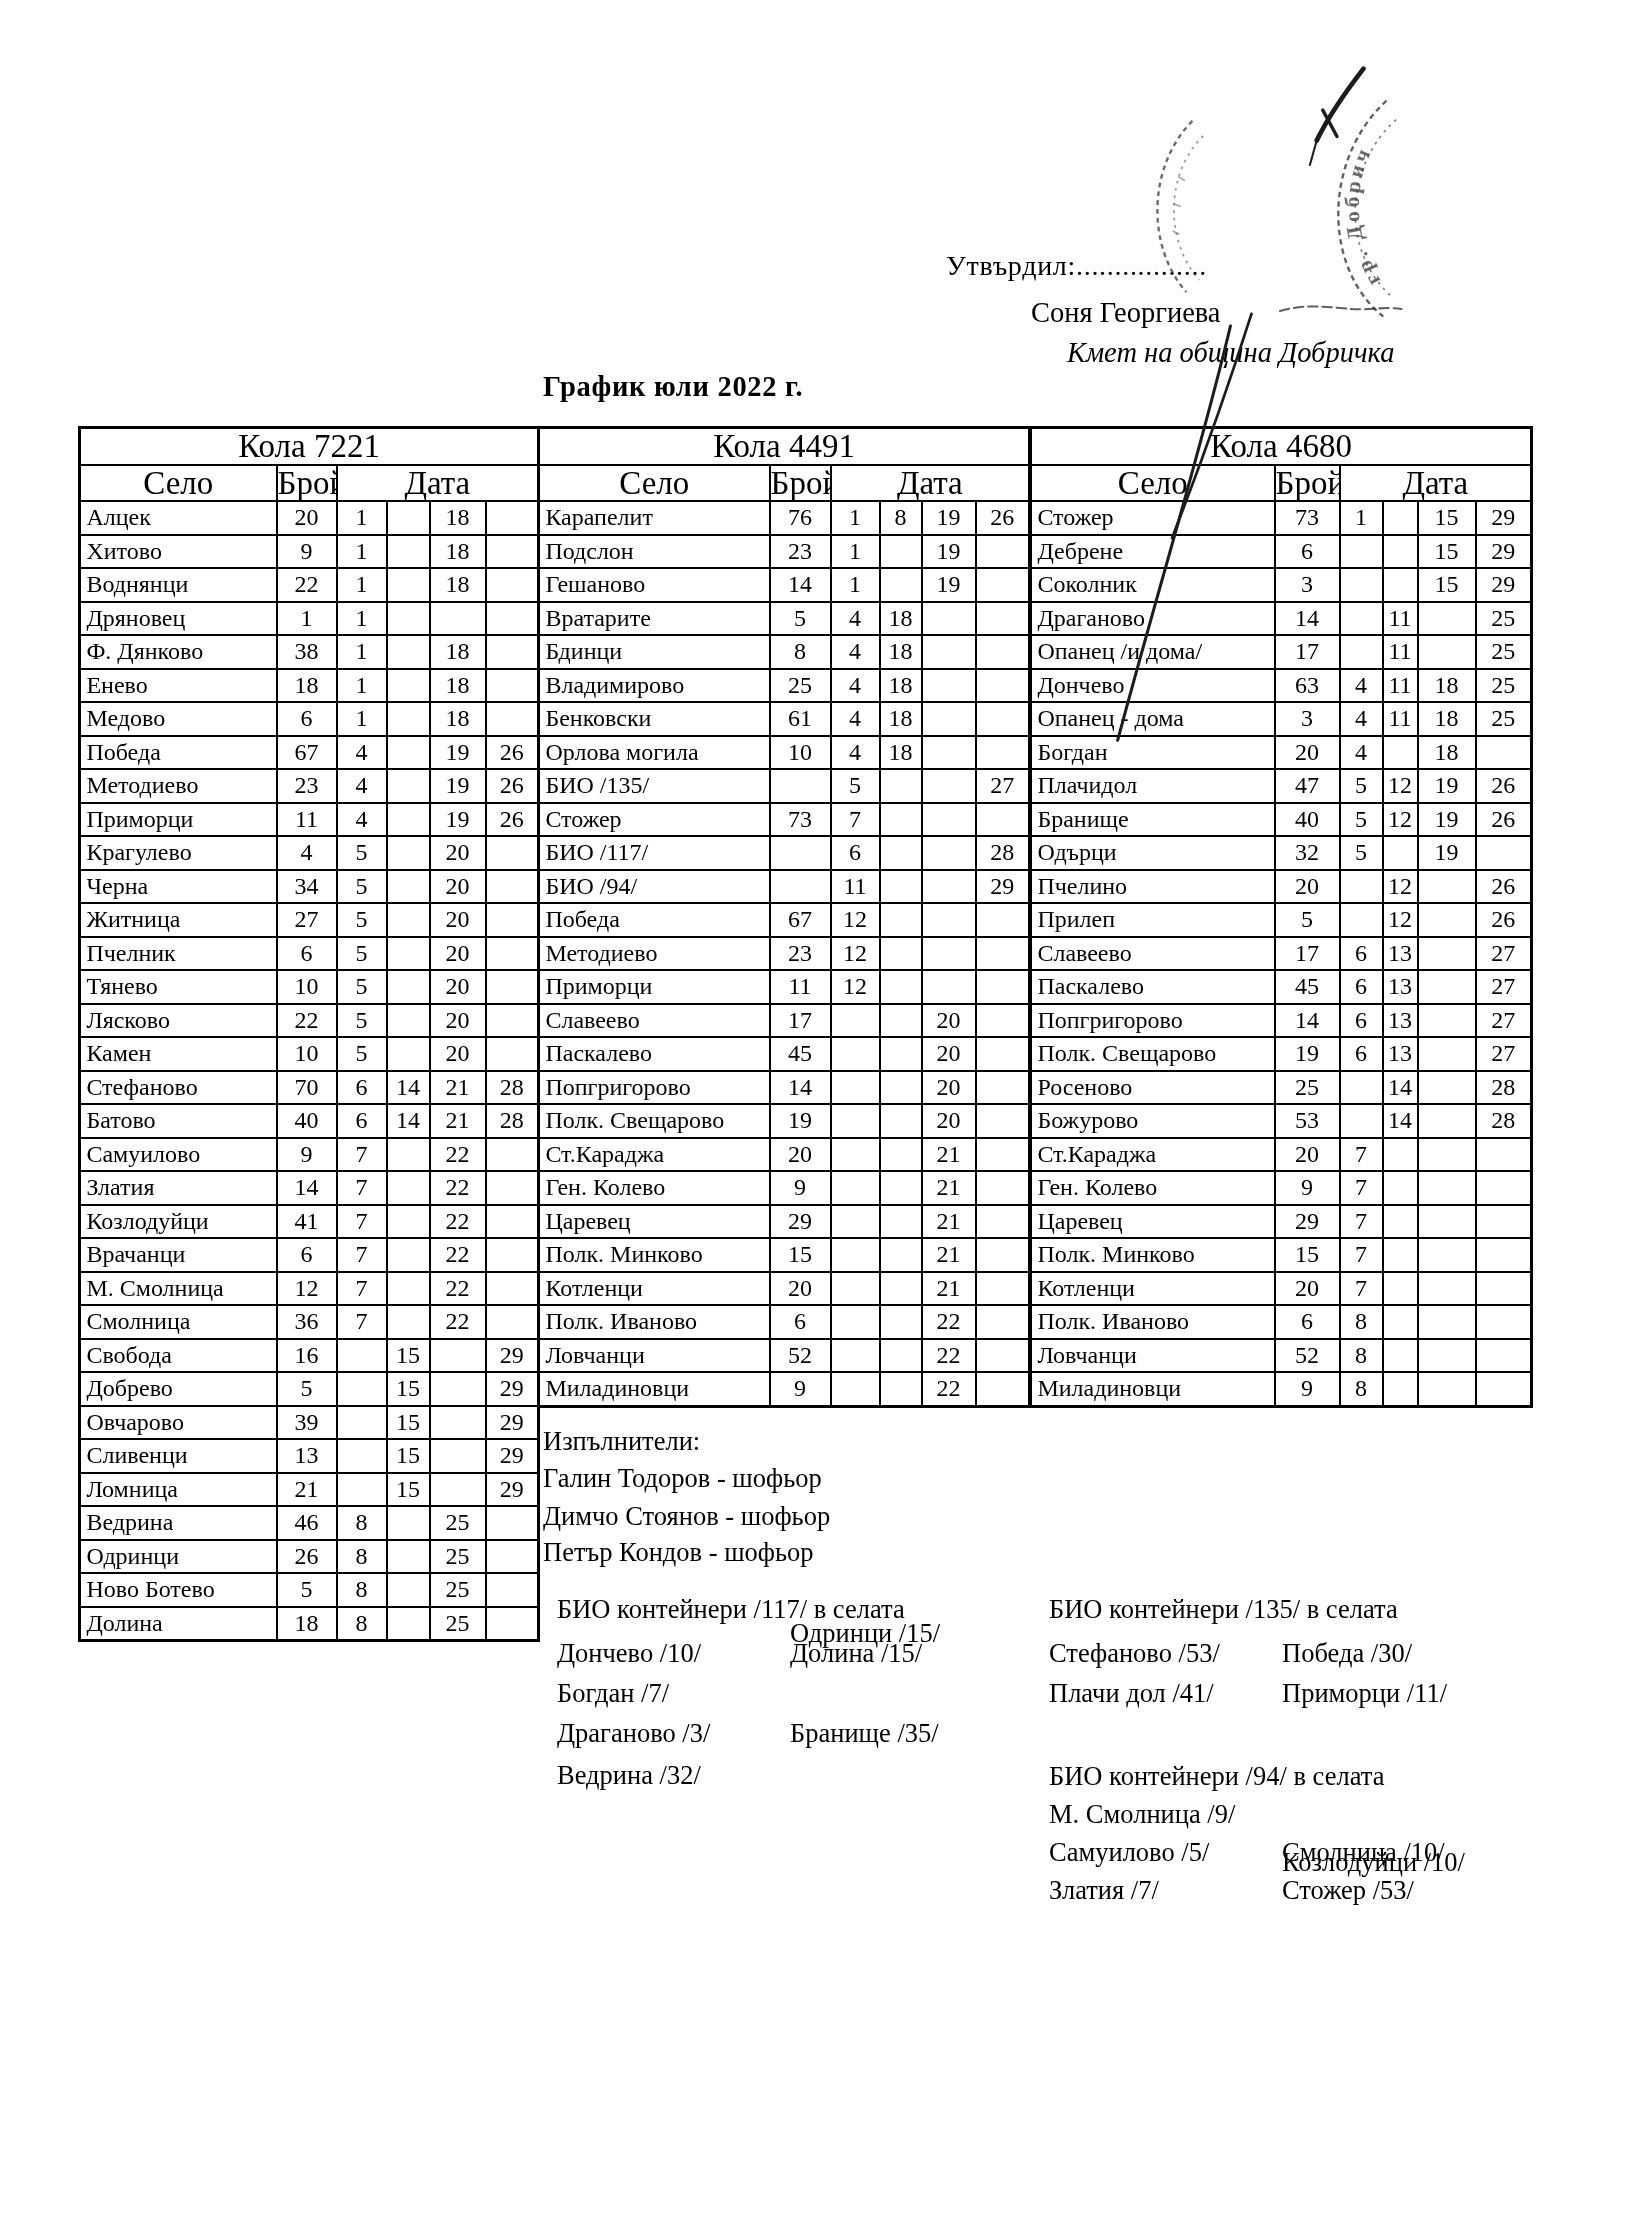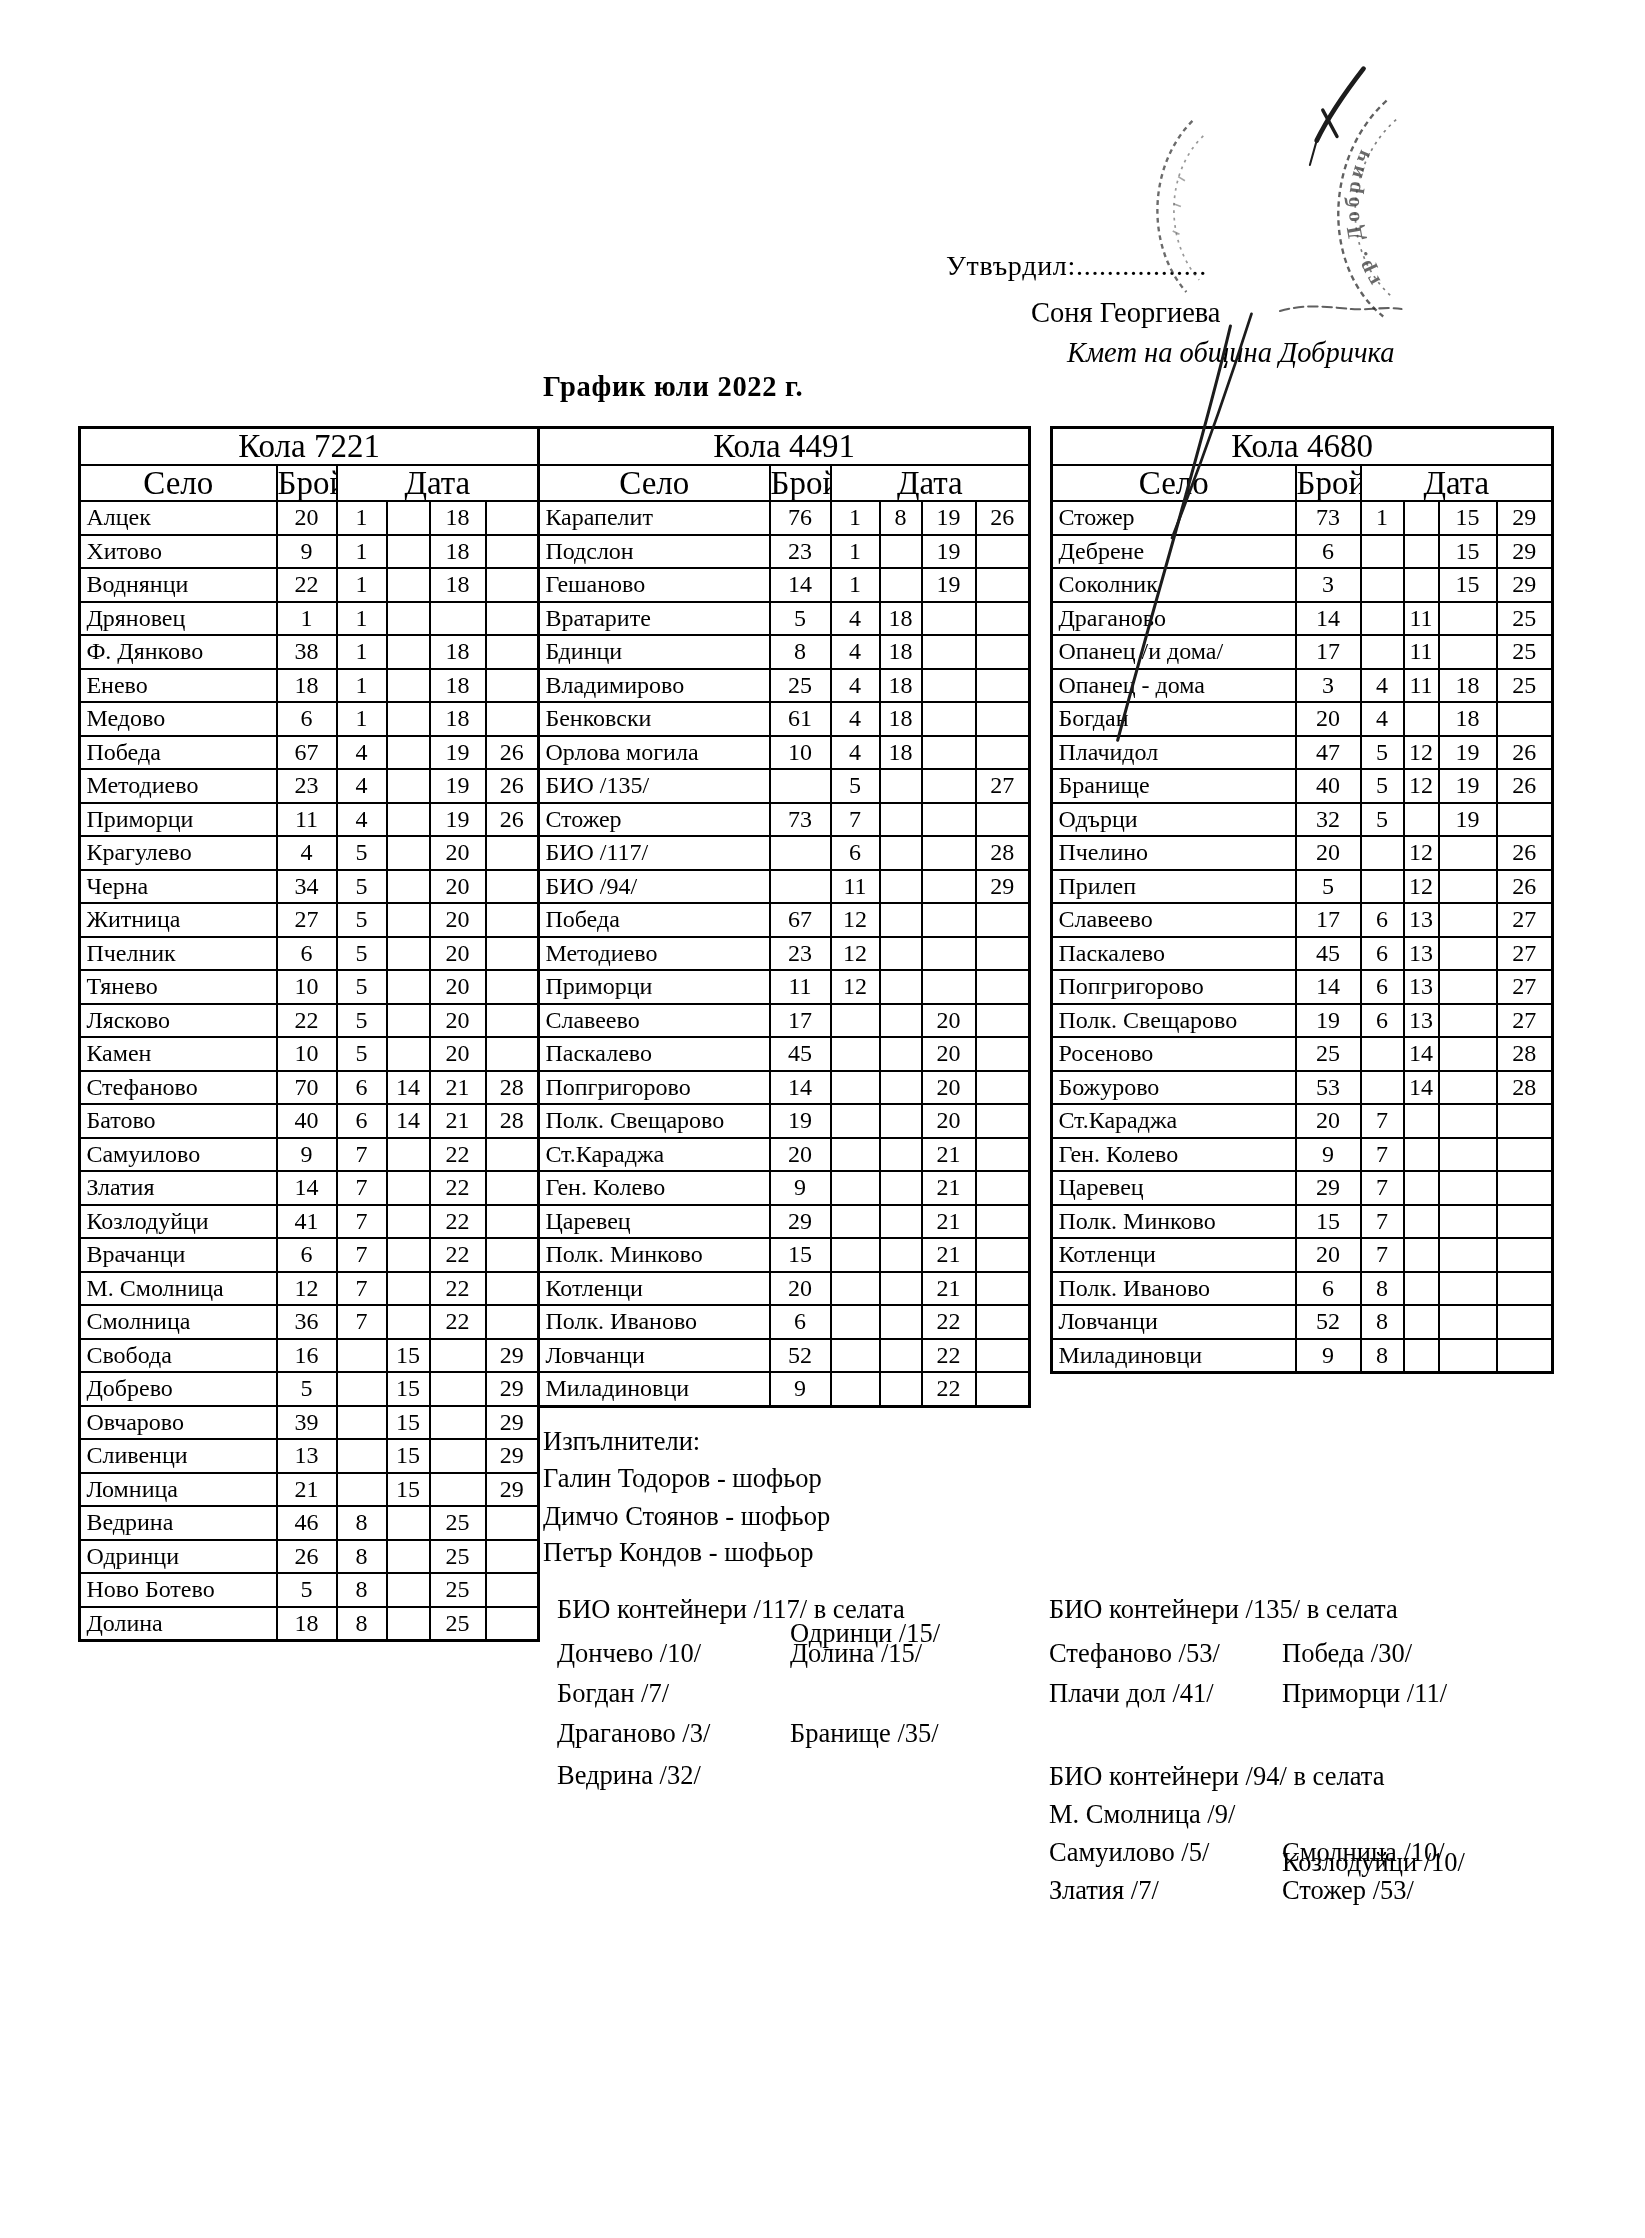--- a/index.html
+++ b/index.html
@@ -17,21 +17,21 @@
   .approver-title{left:1067px;top:337px;font-size:28.5px;font-style:italic;}
   .doc-title{left:543px;top:371px;font-size:28.5px;font-weight:bold;letter-spacing:0.7px;}
 
   
   table.sched{
     position:absolute;border-collapse:collapse;table-layout:fixed;
     border:3.4px solid #000;
   }
   table.t1{left:78px;top:426px;width:459px;}
   table.t2{left:537px;top:426px;width:492px;}
-  table.t3{left:1029px;top:426px;width:503px;margin-left:21px;}
+  table.t3{left:1029px;top:426px;width:503px;}
   .sched th,.sched td{
     border:2px solid #000;
     font-size:24px;line-height:1.05;
     padding:0;overflow:hidden;white-space:nowrap;
   }
   .sched th{font-weight:normal;text-align:center;height:34px;font-size:33px;}
   .sched td{height:31.5px;}
   .sched td.v{text-align:left;padding-left:5.4px;border-left-width:2.7px;}
   .sched td.n{text-align:center;}
   .sched col.c-count{border-left:2.7px solid #000;}
@@ -640,20 +640,28 @@
       </tr>
       <tr>
         <td class="v">Опанец /и дома/</td>
         <td class="n">17</td>
         <td class="n"></td>
         <td class="n">11</td>
         <td class="n"></td>
         <td class="n">25</td>
       </tr>
       <tr>
+        <td class="v">Дончево</td>
+        <td class="n">63</td>
+        <td class="n">4</td>
+        <td class="n">11</td>
+        <td class="n">18</td>
+        <td class="n">25</td>
+      </tr>
+      <tr>
         <td class="v">Опанец - дома</td>
         <td class="n">3</td>
         <td class="n">4</td>
         <td class="n">11</td>
         <td class="n">18</td>
         <td class="n">25</td>
       </tr>
       <tr>
         <td class="v">Богдан</td>
         <td class="n">20</td>

